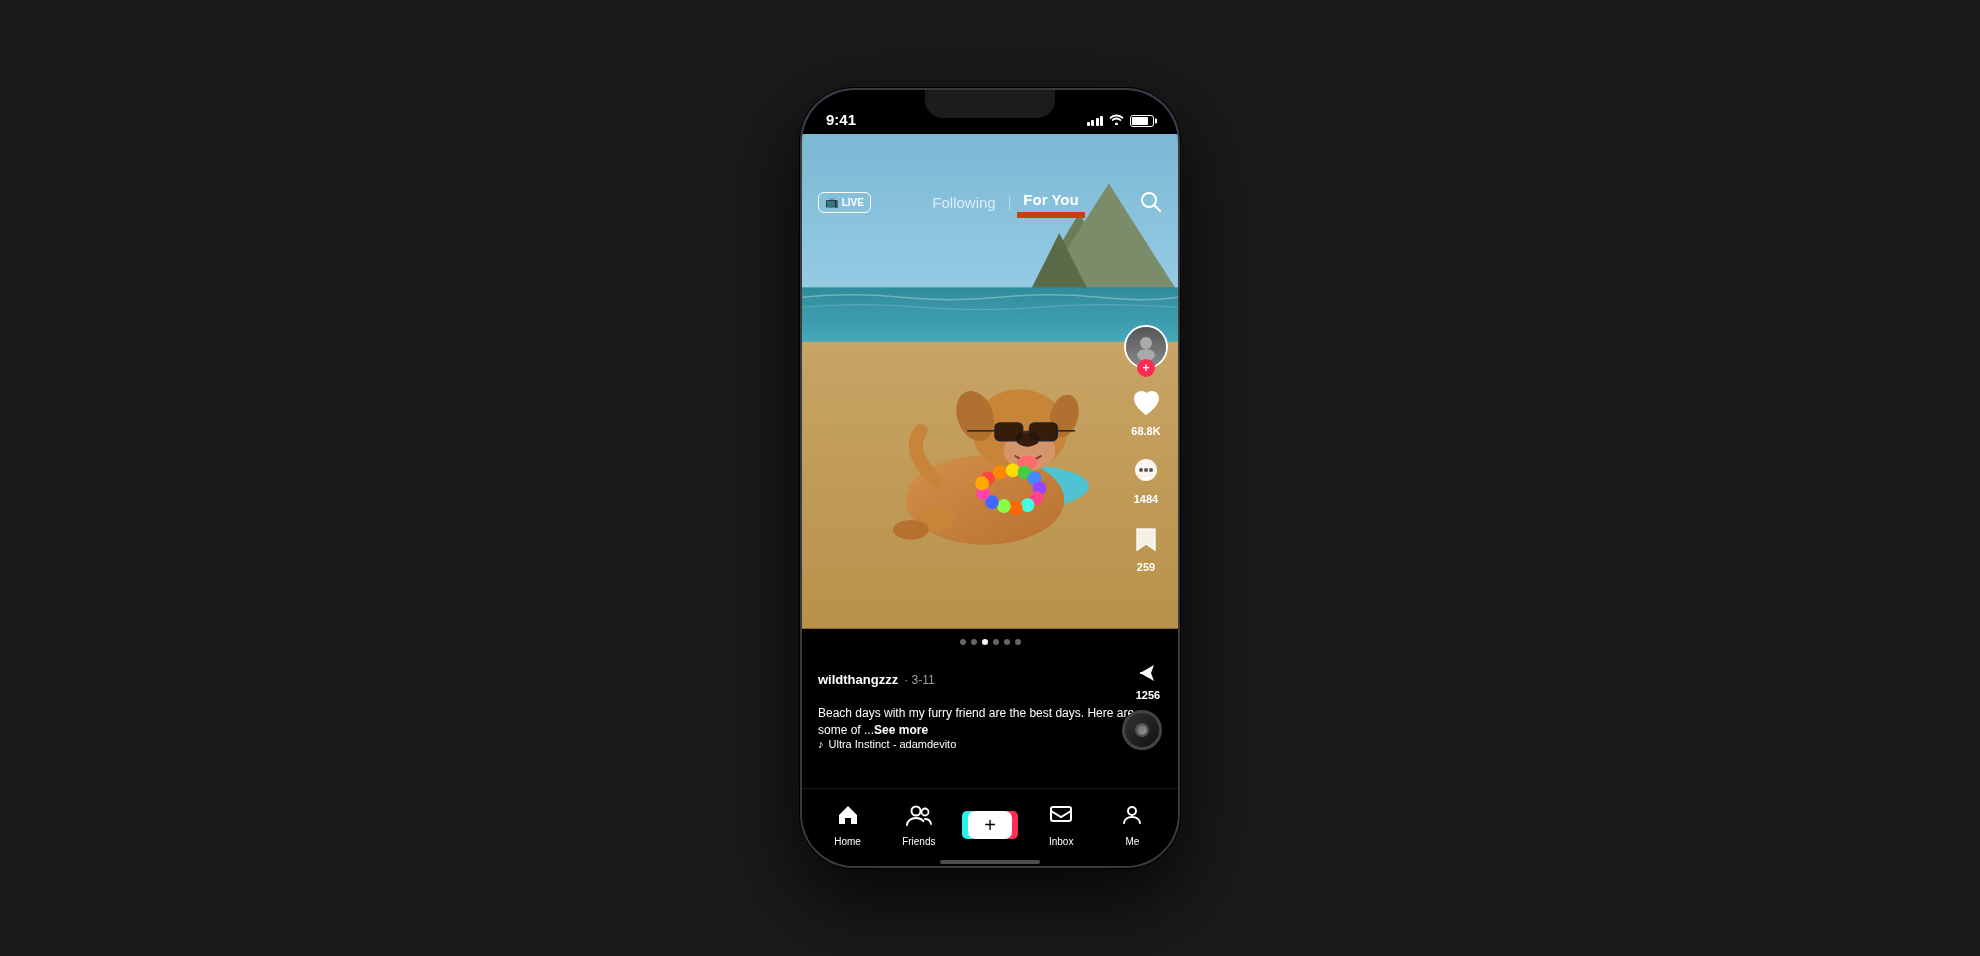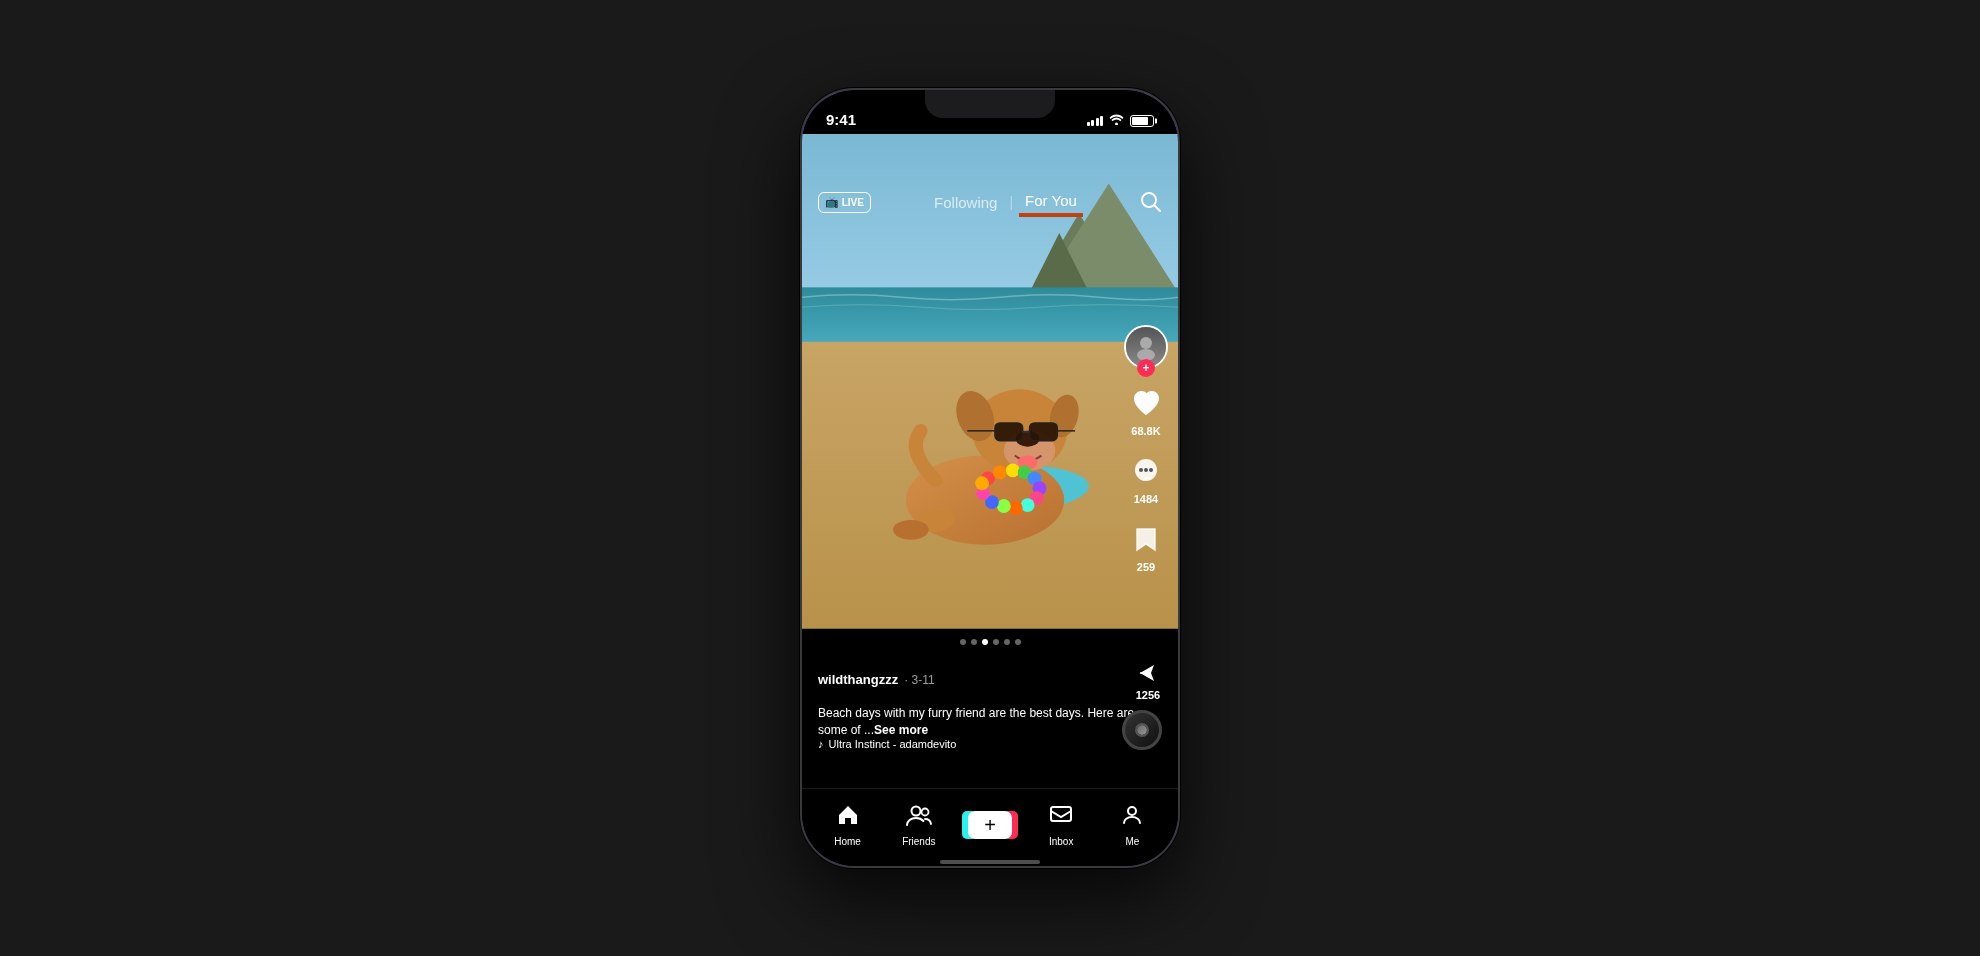--- a/index.html
+++ b/index.html
@@ -131,22 +131,22 @@
     }
     .nav-tab {
       color: rgba(255,255,255,0.7);
       font-size: 15px;
       font-weight: 500;
       cursor: pointer;
       padding: 4px 6px;
     }
     .nav-tab.active {
       color: #fff;
-      font-weight: 400;
-      border-bottom: 4px solid #c2410c;
+      font-weight: 700;
+      border-bottom: 6px solid #c2410c;
     }
     .nav-divider {
       color: rgba(255,255,255,0.4);
       font-size: 14px;
     }
     .search-btn {
       background: none;
       border: none;
       cursor: pointer;
       display: flex;

